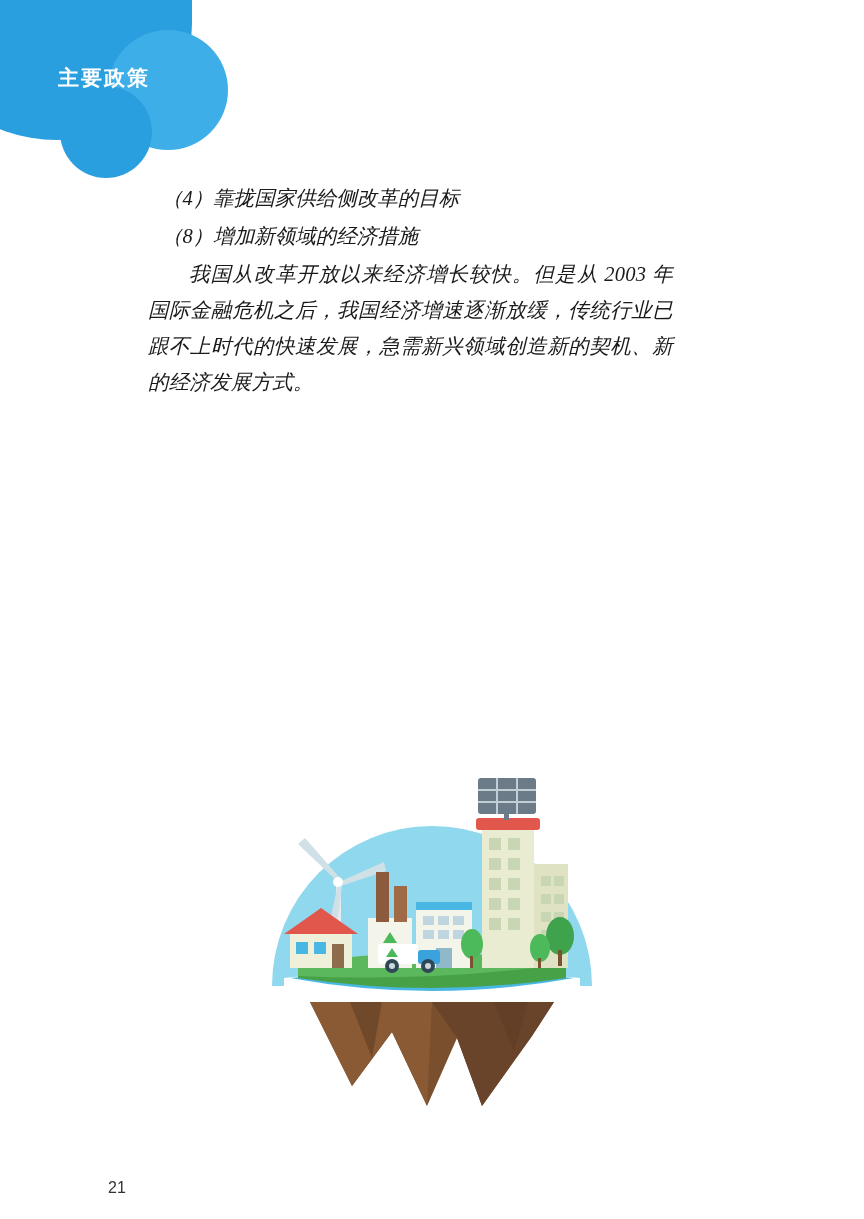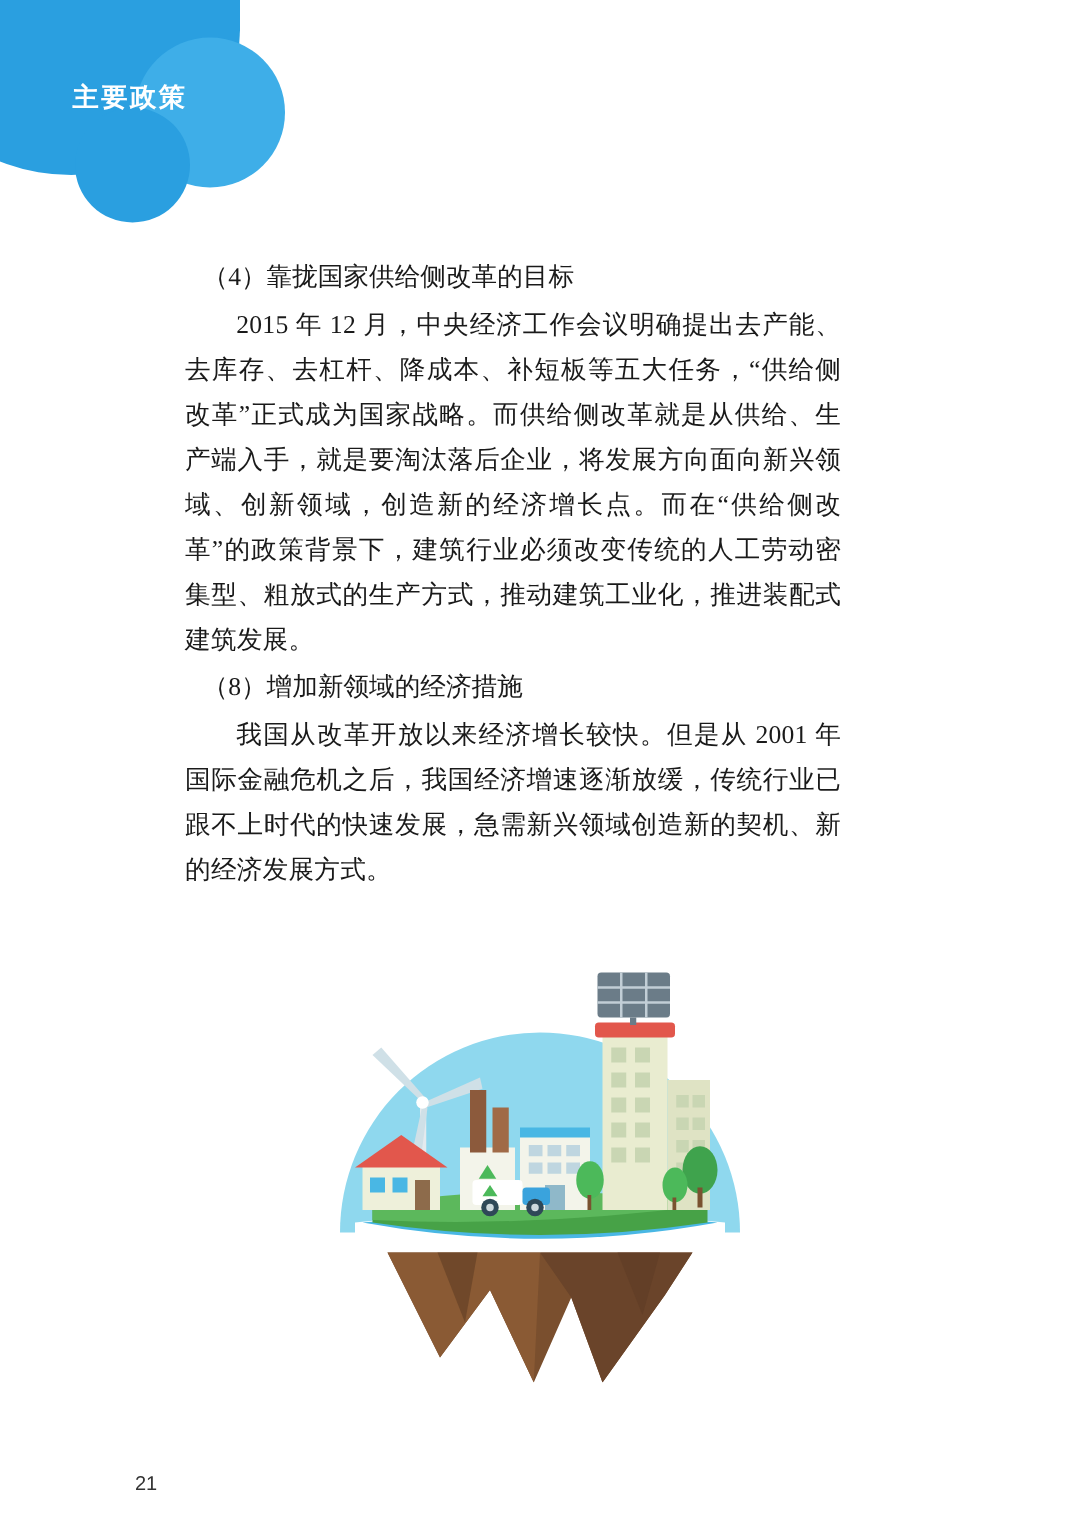--- a/index.html
+++ b/index.html
@@ -57,22 +57,23 @@
     font-weight: bold;
     font-size: 21px;
     letter-spacing: 2px;
     z-index: 5;
   }
 
   
   .content {
     position: absolute;
     left: 148px;
-    top: 204px;
+    top: 180px;
     width: 525px;
+    font-style: italic;
   }
   p.para {
     margin: 0 0 2px 0;
     font-size: 20.5px;
     line-height: 36px;
     text-align: justify;
     text-justify: inter-ideograph;
     color: #1a1a1a;
     letter-spacing: 0.2px;
   }
@@ -111,23 +112,22 @@
 
 <div class="header-blob">
   <div class="blob-big"></div>
   <div class="blob-round"></div>
   <div class="blob-round2"></div>
 </div>
 <div class="header-title">主要政策</div>
 
 <div class="content">
   <p class="heading">（4）靠拢国家供给侧改革的目标</p>
-  <p class="para indent">2015 年 12 月，中央经济工作会议明确提出去产能、去库存、去杠杆、降成本、补短板等五大任务，“供给侧改革”正式成为国家战略。而供给侧改革就是从供给、生产端入手，就是要淘汰落后企业，将发展方向面向新兴领域、创新领域，创造新的经济增长点。而在“供给侧改革”的政策背景下，建筑行业必须改变传统的人工劳动密集型、粗放式的生产方式，推动建筑工业化，推进装配式建筑发展。</p>
   <p class="heading">（8）增加新领域的经济措施</p>
-  <p class="para indent">我国从改革开放以来经济增长较快。但是从 2001 年国际金融危机之后，我国经济增速逐渐放缓，传统行业已跟不上时代的快速发展，急需新兴领域创造新的契机、新的经济发展方式。</p>
+  <p class="para indent">我国从改革开放以来经济增长较快。但是从 2003 年国际金融危机之后，我国经济增速逐渐放缓，传统行业已跟不上时代的快速发展，急需新兴领域创造新的契机、新的经济发展方式。</p>
 </div>
 
 <div class="illus">
   <svg viewBox="0 0 400 420" width="400" height="420" aria-hidden="true">
 
     <path d="M40 300 A160 160 0 0 1 360 300 Z" fill="#8fd8ee"></path>
 
     <path d="M78 316 L322 316 L300 350 L250 420 L225 352 L195 420 L160 346 L120 400 Z" fill="#7a4f2e"></path>
     <path d="M78 316 L200 316 L195 420 L160 346 L120 400 Z" fill="#8a5a34"></path>
     <path d="M200 316 L322 316 L300 350 L250 420 L225 352 Z" fill="#6a442a"></path>

